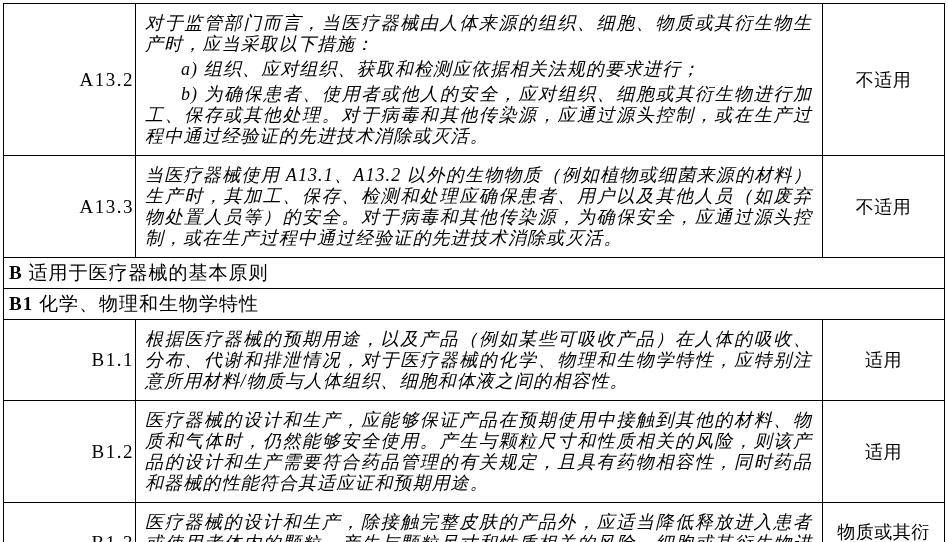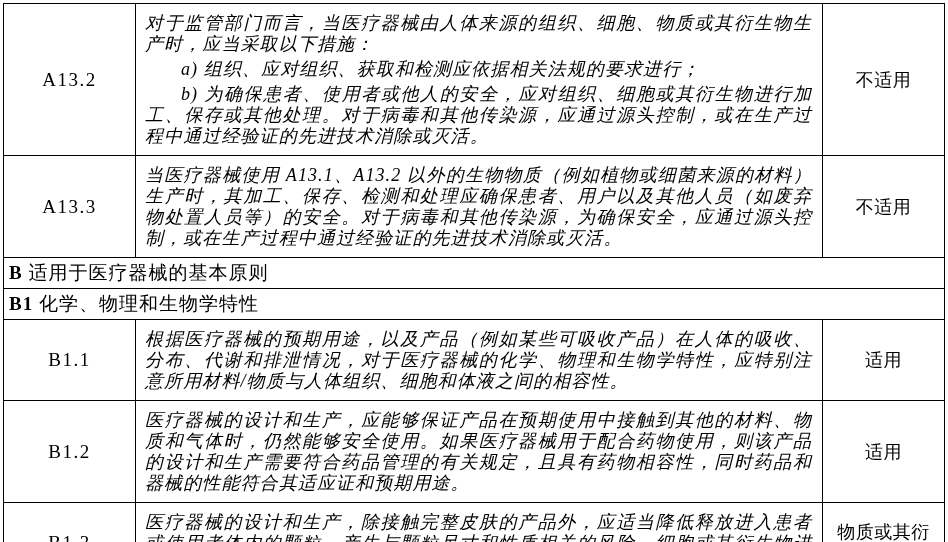--- a/index.html
+++ b/index.html
@@ -19,21 +19,21 @@
     width: 941px;
     border-collapse: collapse;
     table-layout: fixed;
   }
   table.checklist td {
     border: 1.5px solid #000000;
     vertical-align: middle;
     overflow: hidden;
   }
   td.code-cell {
-    text-align: center;
+    text-align: right;
     font-size: 19px;
     letter-spacing: 1.5px;
   }
   td.desc-cell {
     vertical-align: top;
     padding: 5px 6px 4px 5px;
     font-size: 18px;
     line-height: 21px;
     letter-spacing: 1.1px;
   }
@@ -93,21 +93,21 @@
         <tr style="height: 70px;">
           <td class="code-cell">B1.1</td>
           <td class="desc-cell">
             <p>根据医疗器械的预期用途，以及产品（例如某些可吸收产品）在人体的吸收、分布、代谢和排泄情况，对于医疗器械的化学、物理和生物学特性，应特别注意所用材料/物质与人体组织、细胞和体液之间的相容性。</p>
           </td>
           <td class="applic-cell">适用</td>
         </tr>
         <tr style="height: 93px;">
           <td class="code-cell">B1.2</td>
           <td class="desc-cell">
-            <p>医疗器械的设计和生产，应能够保证产品在预期使用中接触到其他的材料、物质和气体时，仍然能够安全使用。如果医疗器械用于配合药物使用，则该产品的设计和生产需要符合药品管理的有关规定，且具有药物相容性，同时药品和器械的性能符合其适应证和预期用途。</p>
+            <p>医疗器械的设计和生产，应能够保证产品在预期使用中接触到其他的材料、物质和气体时，仍然能够安全使用。产生与颗粒尺寸和性质相关的风险，则该产品的设计和生产需要符合药品管理的有关规定，且具有药物相容性，同时药品和器械的性能符合其适应证和预期用途。</p>
           </td>
           <td class="applic-cell">适用</td>
         </tr>
         <tr style="height: 74px;">
           <td class="code-cell">B1.3</td>
           <td class="desc-cell">
             <p>医疗器械的设计和生产，除接触完整皮肤的产品外，应适当降低释放进入患者或使用者体内的颗粒，产生与颗粒尺寸和性质相关的风险。细胞或其衍生物进行加工。</p>
           </td>
           <td class="applic-cell">物质或其衍生物生产时</td>
         </tr>

